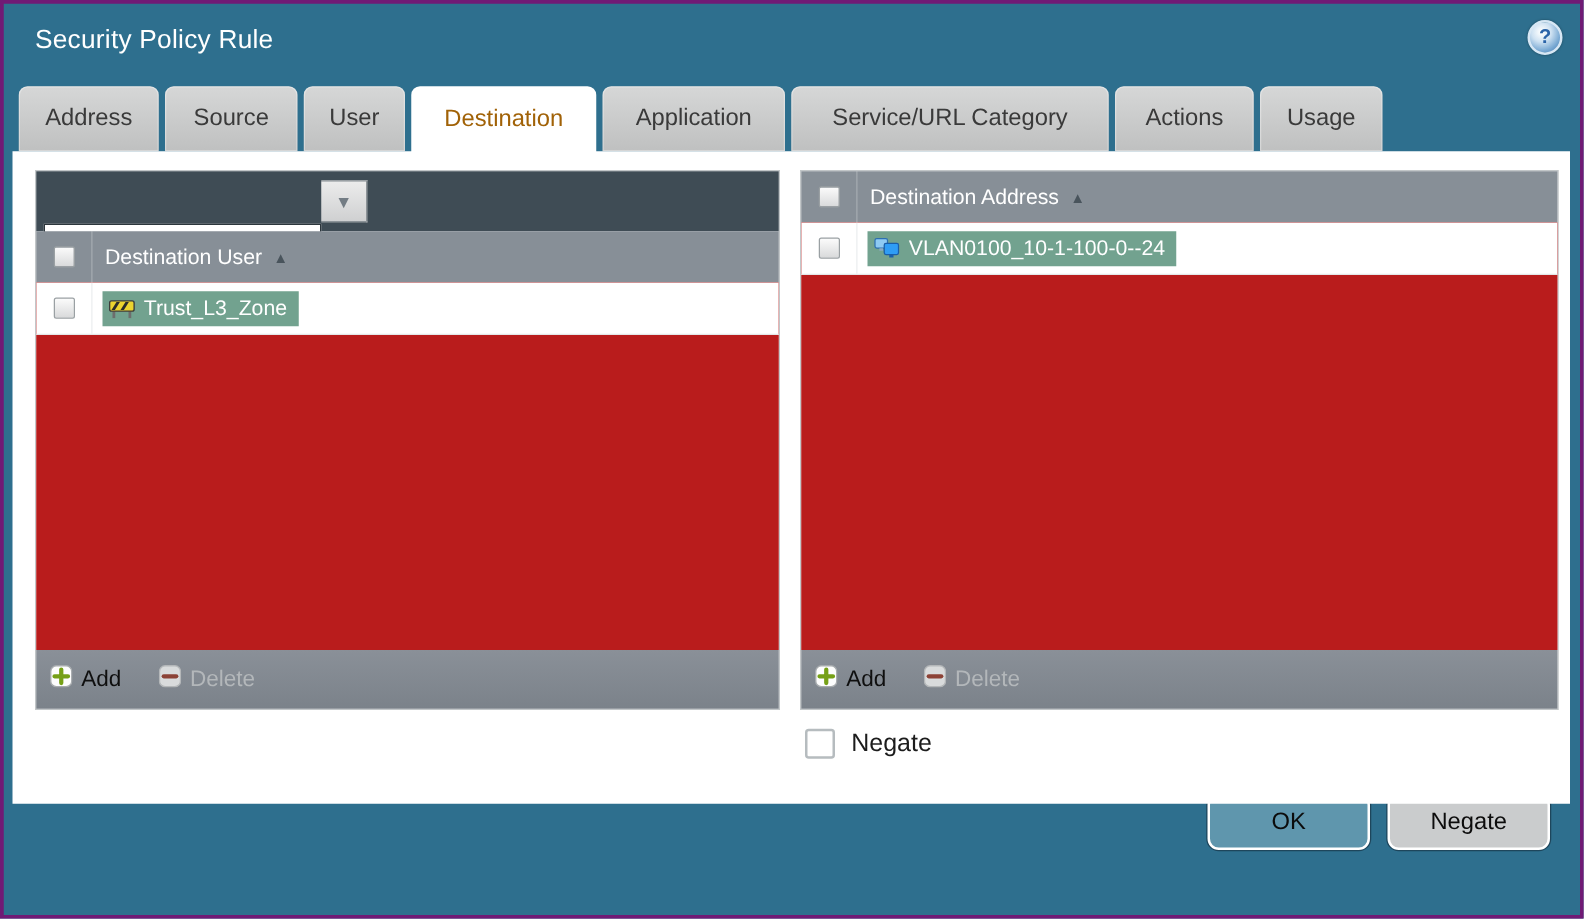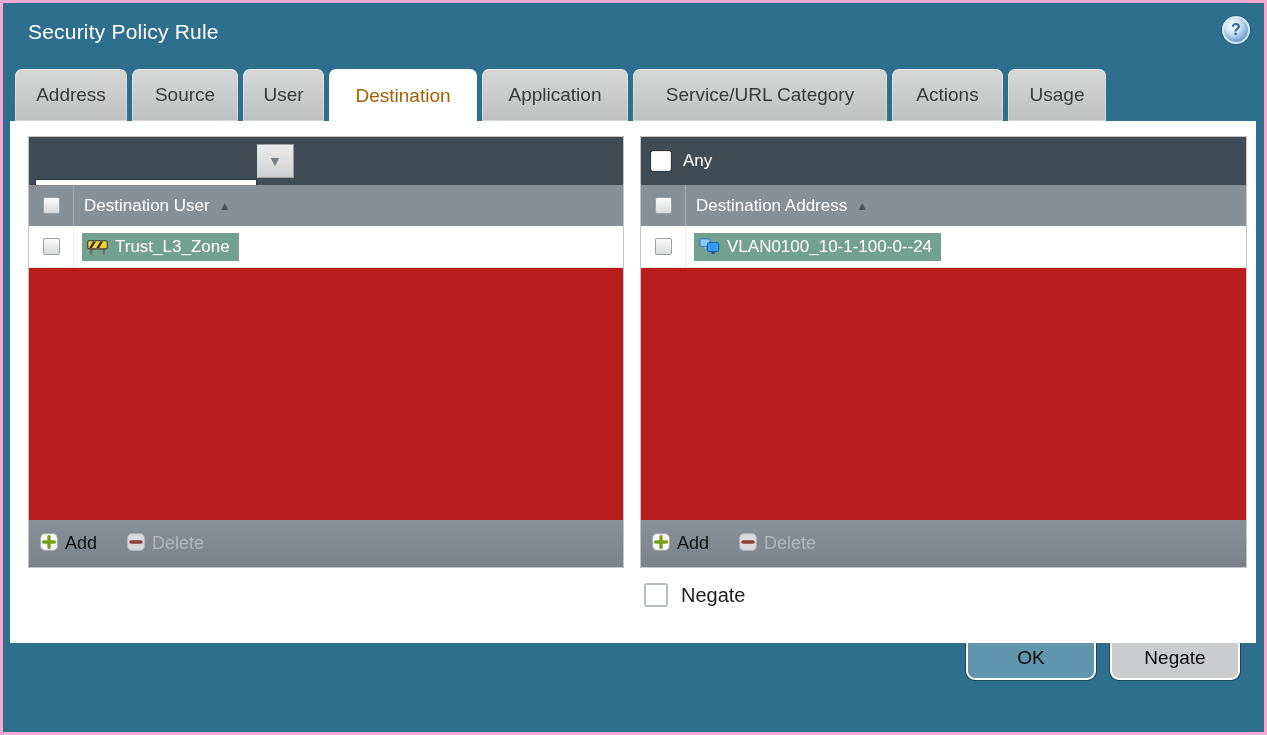--- a/index.html
+++ b/index.html
@@ -2,21 +2,21 @@
 <html><head>
 <meta charset="utf-8">
 <style>
   * { box-sizing: border-box; margin: 0; padding: 0; }
   html,body { width:1267px; height:735px; overflow:hidden; }
   body { font-family: "Liberation Sans", sans-serif; }
 
   .dialog {
     position: relative; width: 1267px; height: 735px;
     background: #2e6f8e;
-    border: 3px solid #f9a8d4;
+    border: 3px solid #701a75;
   }
 
   
   .title {
     position: absolute; left: 25px; top: 17px;
     font-size: 21px; color: #ffffff; letter-spacing: .2px;
   }
   .help {
     position: absolute; right: 14px; top: 13px;
     width: 28px; height: 28px; border-radius: 50%;
@@ -233,24 +233,20 @@
               <rect x="0.6" y="0.6" width="16.8" height="16.8" rx="4.5" fill="#d9dbdc" stroke="#b4b7b9" stroke-width="1.1"></rect>
               <path d="M4 9 H14" stroke="#8c4236" stroke-width="3.4" stroke-linecap="round"></path>
             </svg>
           </span>
           <span class="lbl">Delete</span>
         </div>
       </div>
     </div>
 
     <div class="panel right">
-      <div class="panel-top">
-        <span class="cbx light" style="margin-left:4px"></span>
-        <span class="any-label">Any</span>
-      </div>
 
       <div class="col-header">
         <div class="cbx-cell">
           <span class="cbx grad"></span>
         </div>
         <div class="col-title">
           <span>Destination Address</span>
           <span class="sort-icon">▲</span>
         </div>
       </div>

